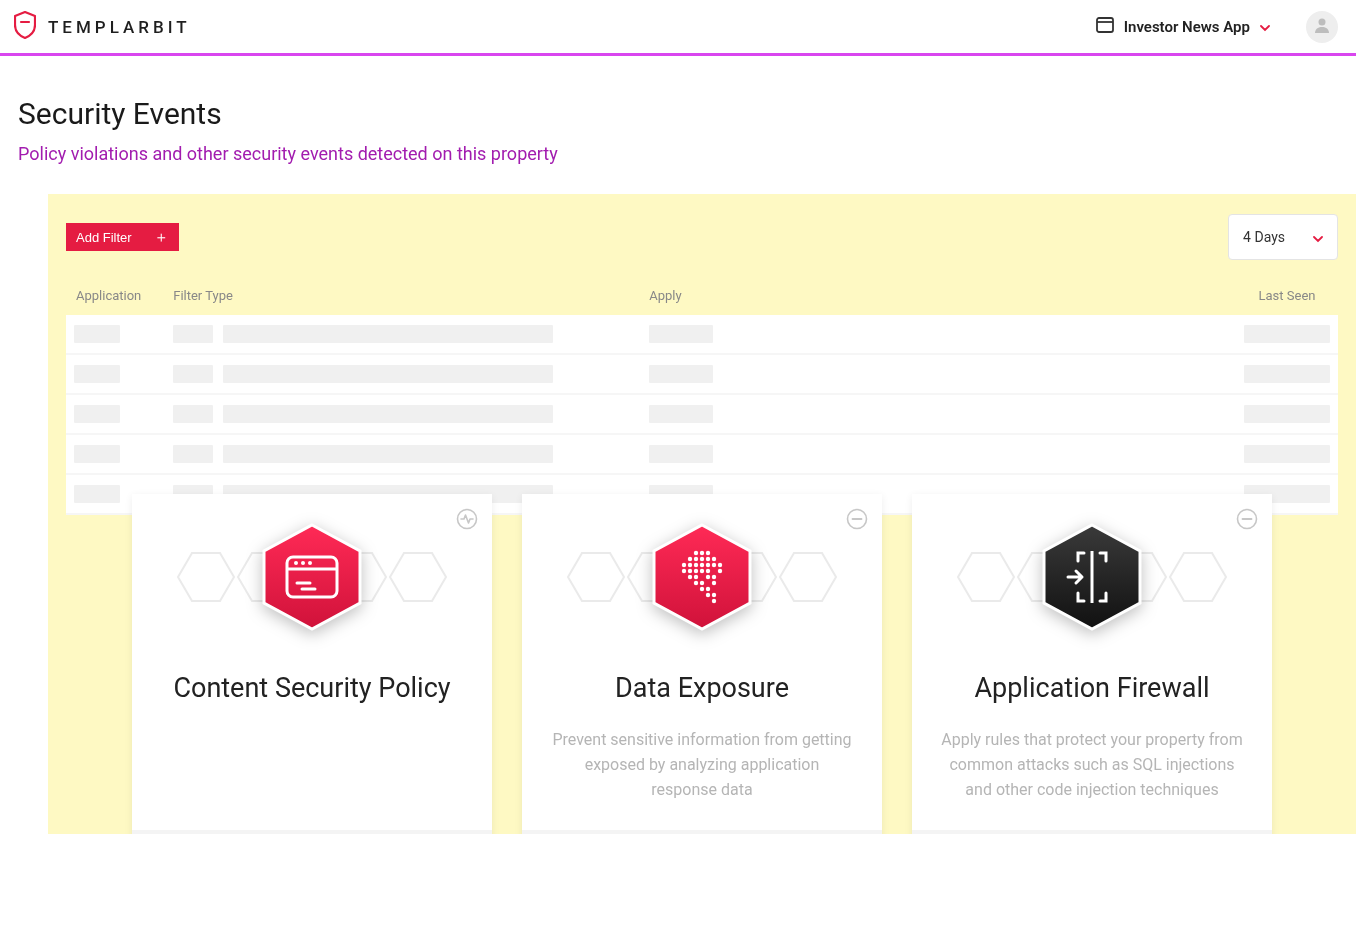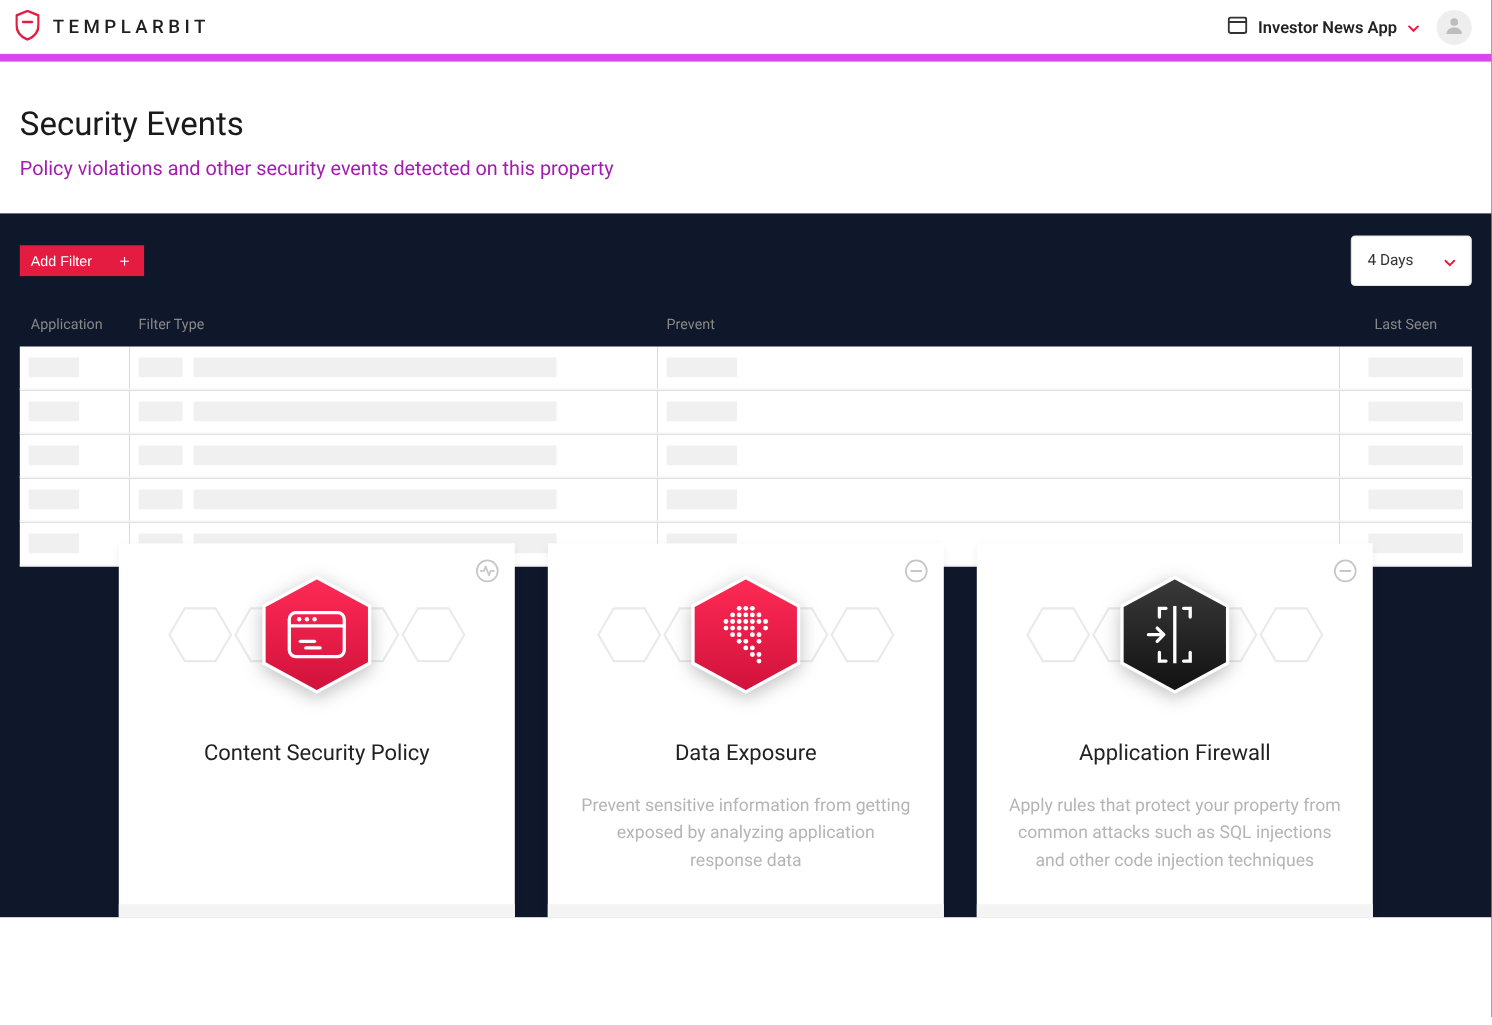--- a/index.html
+++ b/index.html
@@ -9,36 +9,36 @@
     color: #222;
     width: 1356px;
   }
   
   .topbar {
     height: 56px;
     display: flex;
     align-items: center;
     justify-content: space-between;
     padding: 0 18px 0 14px;
-    border-bottom: 7px solid #d946ef;
+    border-bottom: 3px solid #d946ef;
   }
   .brand {
     display: flex;
     align-items: center;
     gap: 12px;
   }
   .brand-name {
     letter-spacing: 4px;
     font-weight: 500;
     font-size: 17px;
     color: #1f1f1f;
   }
   .topbar-right {
     display: flex;
-    gap: 16px;
+    gap: 36px;
   }
   .app-switch {
     display: flex;
     align-items: center;
     gap: 10px;
     cursor: pointer;
   }
   .app-switch-label {
     font-weight: 600;
     font-size: 15px;
@@ -64,24 +64,25 @@
     color: #1a1a1a;
     margin-bottom: 12px;
   }
   .page-subtitle {
     font-size: 18px;
     font-weight: 400;
     color: #a21caf;
   }
   
   .content {
-    background: #0f172a;
+    background: #fef9c3;
     padding: 20px 18px 60px 18px;
     min-height: 640px;
     position: relative;
+    margin-left: 48px;
   }
   .controls {
     display: flex;
     align-items: center;
     justify-content: space-between;
     margin-bottom: 20px;
   }
   .add-filter-btn {
     background: #e51c42;
     color: #fff;
@@ -187,21 +188,21 @@
   .hex-main {
     position: relative;
     filter: drop-shadow(0 4px 8px rgba(0,0,0,0.25));
   }
   .card-body {
     padding: 8px 28px 28px 28px;
     text-align: center;
     flex: 1;
   }
   .card-title {
-    font-size: 20px;
+    font-size: 27px;
     font-weight: 400;
     color: #222;
     margin-bottom: 24px;
   }
   .card-desc {
     font-size: 16px;
     line-height: 1.55;
     color: #b5b5b5;
   }
   .card-footer {
@@ -268,21 +269,21 @@
           </svg>
       </span>
     </div>
   </div>
 
   <table class="event-table">
     <thead>
       <tr>
         <th class="col-occ">Application</th>
         <th class="col-type">Filter Type</th>
-        <th class="col-status">Prevent</th>
+        <th class="col-status">Apply</th>
         <th class="col-last">Last Seen</th>
       </tr>
     </thead>
     <tbody id="event-rows">
         <tr class="event-row">
     <td>
             <div class="skel sm"></div>
           </td>
     <td>
             <div class="type-cell">

